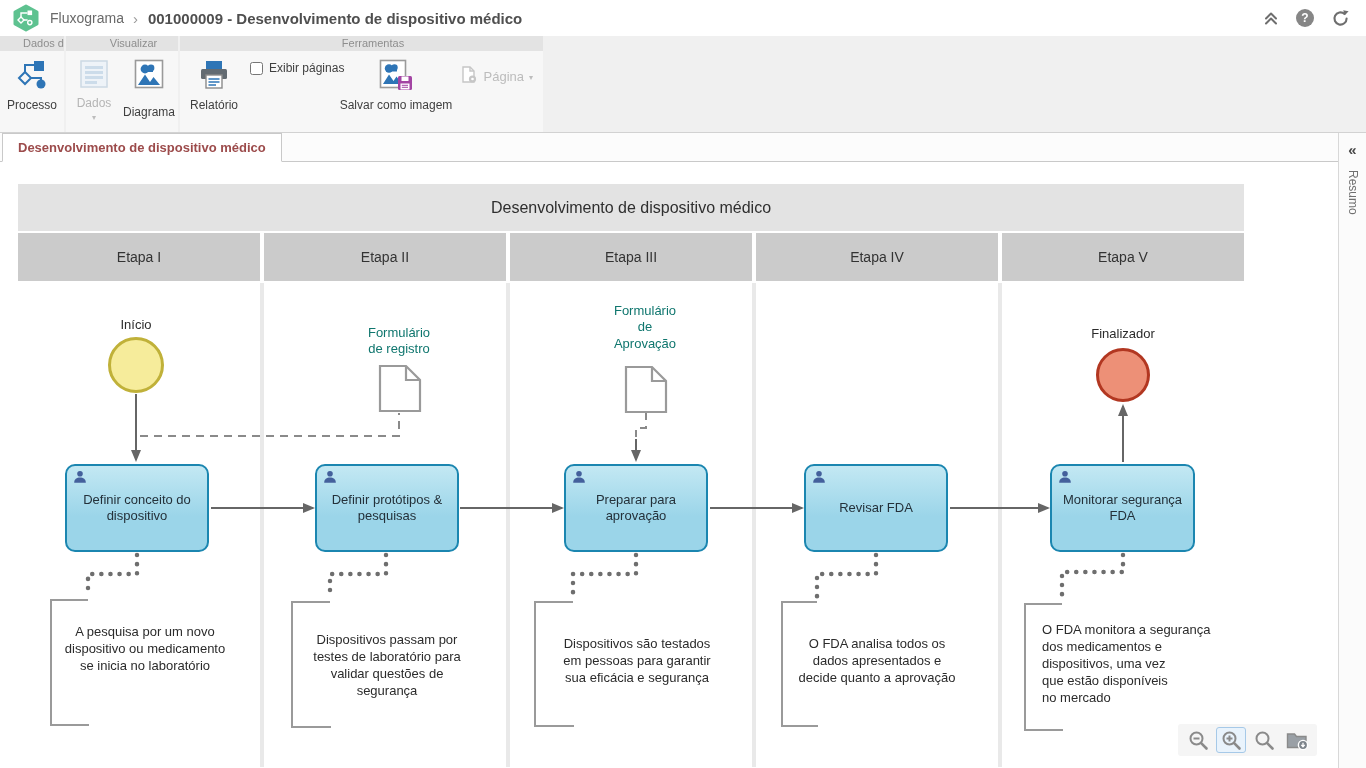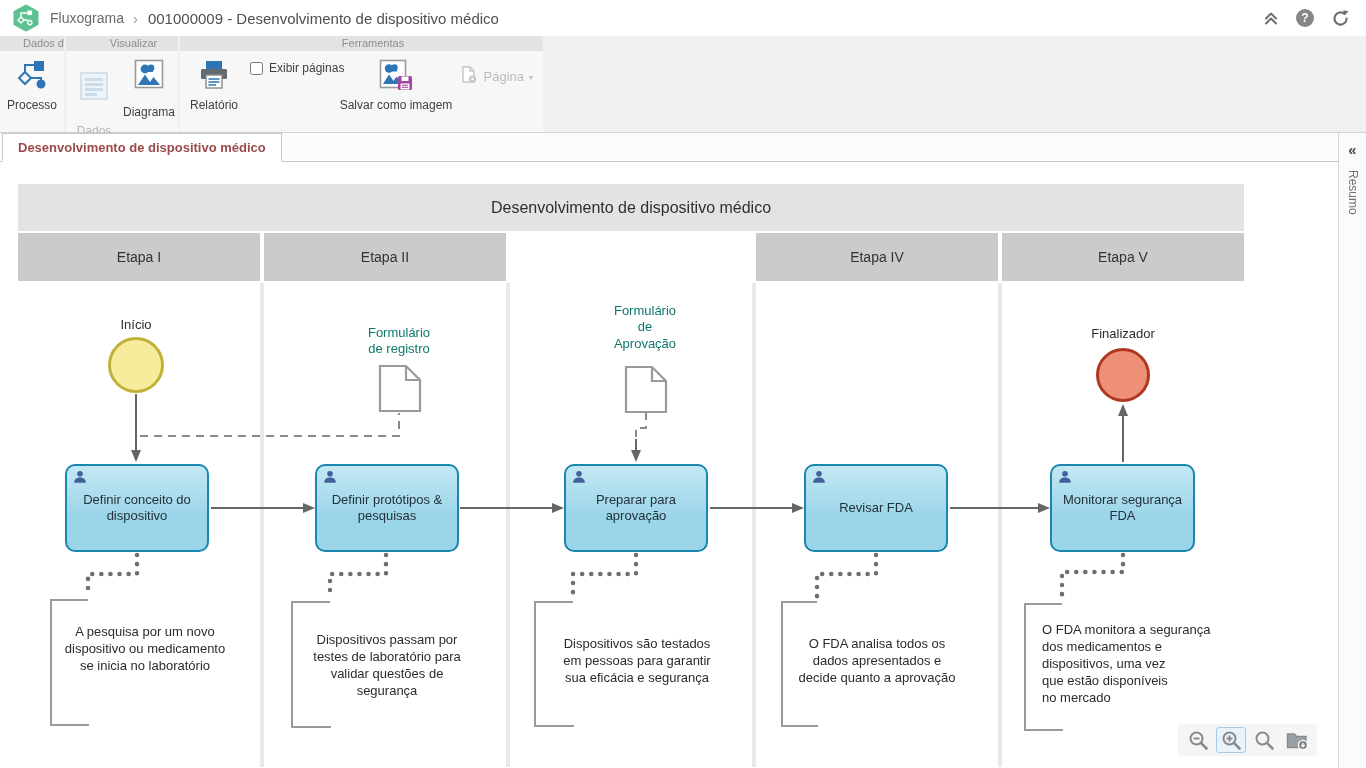--- a/index.html
+++ b/index.html
@@ -5,21 +5,21 @@
   * { box-sizing: border-box; margin: 0; padding: 0; }
   html,body { width:1366px; height:768px; overflow:hidden; }
   body { font-family:"Liberation Sans", sans-serif; background:#fff; }
   .app { position:relative; width:1366px; height:768px; }
 
   
   .topbar { height:36px; display:flex; align-items:center; padding-left:12px; background:#fff; }
   .logo { margin-right:10px; display:flex; }
   .crumb-app { font-size:14px; color:#6a6a6a; margin-right:9px; }
   .crumb-sep { font-size:15px; color:#9a9a9a; margin-right:10px; }
-  .page-title { font-size:15px; font-weight:normal; color:#4f4f4f; }
+  .page-title { font-size:15px; font-weight:bold; color:#4f4f4f; }
   .topbar-actions { position:absolute; right:16px; top:0; height:36px; display:flex; align-items:center; gap:17px; }
   .help-badge { width:18px; height:18px; border-radius:50%; background:#868686; color:#fff;
                 font-size:12px; font-weight:bold; display:flex; align-items:center; justify-content:center; }
   .tico { display:flex; cursor:pointer; }
 
   
   .ribbon { position:relative; height:97px; background:#f0f0f0; border-bottom:1px solid #d2d2d2; }
   .rgroup-label { position:absolute; top:0; height:15px; background:#e3e3e3; color:#8e8e8e;
                   font-size:11px; line-height:15px; text-align:center; white-space:nowrap; overflow:hidden;padding-left:23px; }
   .rgroup-body  { position:absolute; top:15px; bottom:0; background:#f7f7f7; }
@@ -146,21 +146,21 @@
             <path d="M9,13 V6 H18 M15,19 H25 V21" class="ibs" stroke-width="2"></path>
             <path d="M9,13 l6,6 l-6,6 l-6,-6 z" class="ibs" stroke-width="2"></path>
             <circle cx="25" cy="25" r="4.5" class="ib"></circle>
           </svg>
         </span>
         <span>Processo</span>
       </div>
     </div>
 
     <div class="rgroup-body gl2">
-      <div class="rbtn disabled" style="left:4px;width:48px;top:20px;gap:16px;">
+      <div class="rbtn disabled" style="left:4px;width:48px;top:8px;">
         <span class="ric">
           <svg width="30" height="30" viewBox="0 0 30 30">
             <rect x="2" y="2" width="26" height="26" fill="#eef3f8" stroke="#ccd9e4" stroke-width="1.5"></rect>
             <rect x="6" y="7" width="18" height="3" fill="#ccdcea"></rect>
             <rect x="6" y="12" width="18" height="3" fill="#ccdcea"></rect>
             <rect x="6" y="17" width="18" height="3" fill="#ccdcea"></rect>
             <rect x="6" y="22" width="12" height="3" fill="#ccdcea"></rect>
           </svg>
         </span>
         <span>Dados</span>
@@ -236,20 +236,21 @@
       <div class="tabstrip">
         <div class="tab">Desenvolvimento de dispositivo médico</div>
       </div>
 
       <div class="content">
         <div class="diagram">
 
           <div class="dg-title">Desenvolvimento de dispositivo médico</div>
           <div class="lane-h lh0">Etapa I</div>
           <div class="lane-h lh1">Etapa II</div>
+          <div class="lane-h lh2">Etapa III</div>
           <div class="lane-h lh3">Etapa IV</div>
           <div class="lane-h lh4">Etapa V</div>
           <div class="lane-gap lg0"></div>
           <div class="lane-gap lg1"></div>
           <div class="lane-gap lg2"></div>
           <div class="lane-gap lg3"></div>
 
           <svg class="wires" width="1226" height="583">
             <defs>
               <marker id="ah" markerUnits="userSpaceOnUse" markerWidth="12" markerHeight="10" refX="10" refY="5" orient="auto">

